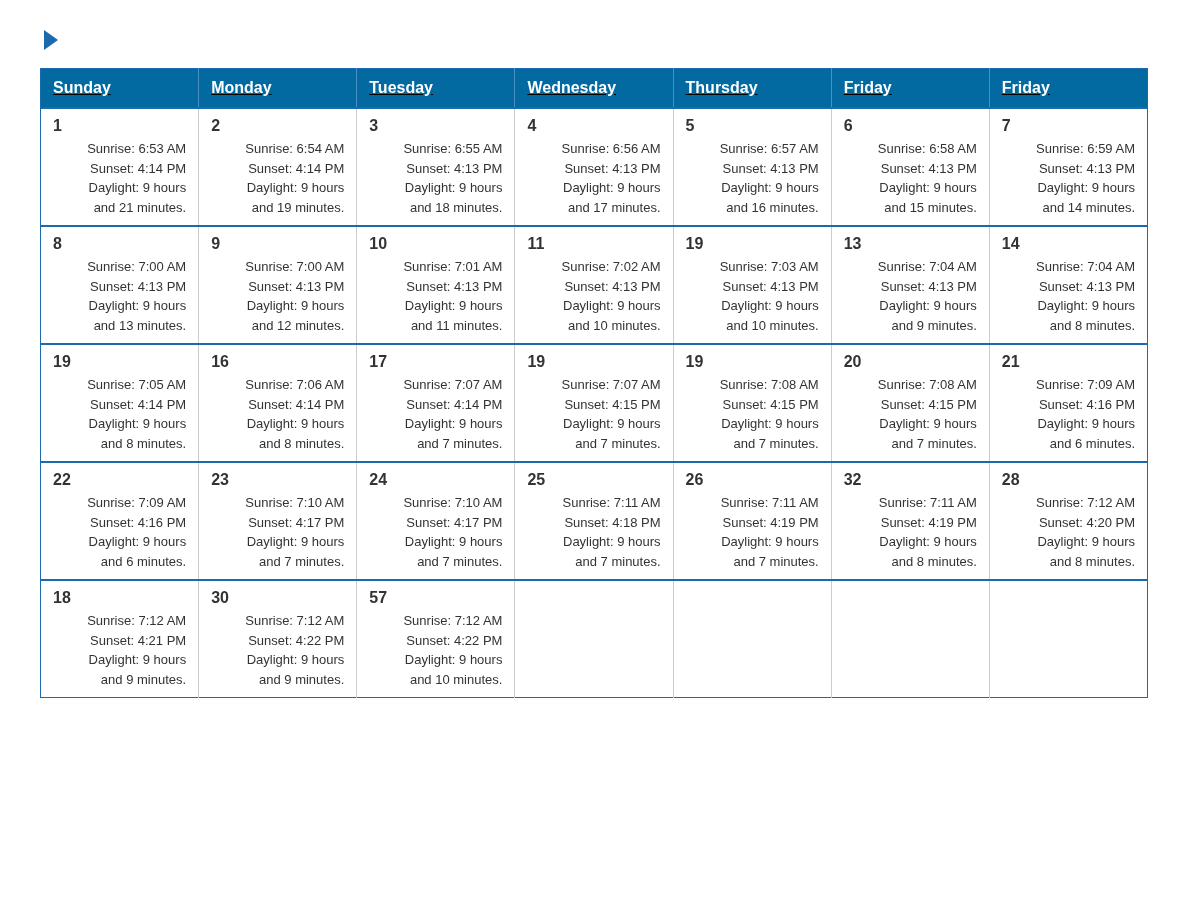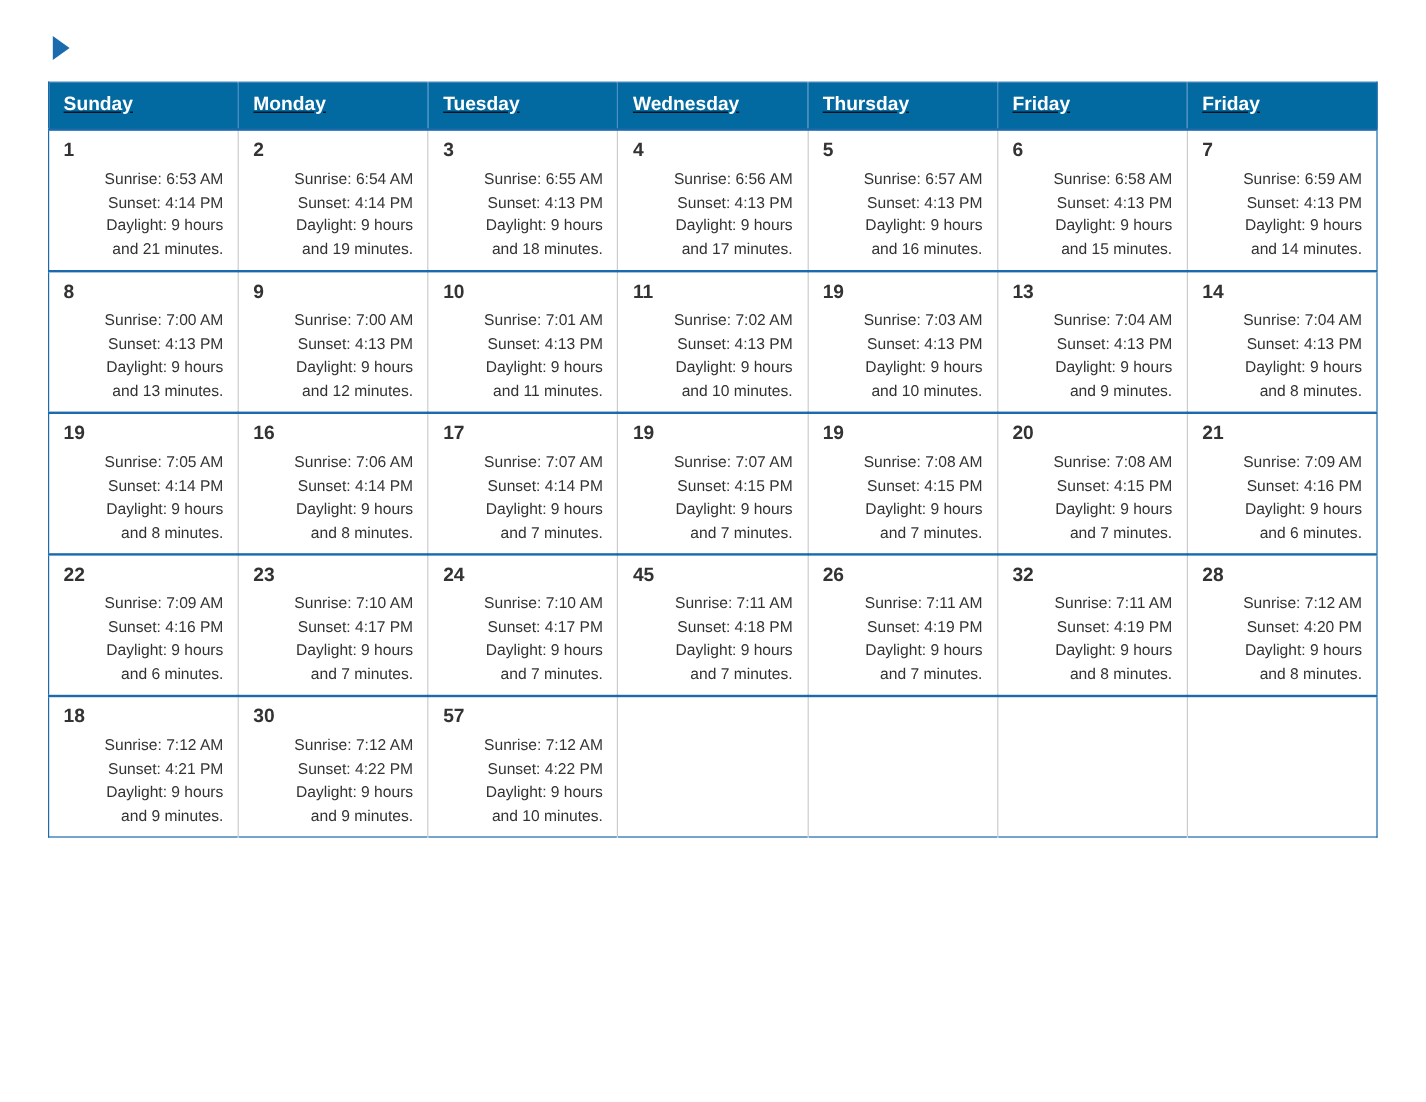--- a/index.html
+++ b/index.html
@@ -353,21 +353,21 @@
         <td>
           <span class="day-number">24</span>
           <div class="day-info">
             Sunrise: 7:10 AM<br>
             Sunset: 4:17 PM<br>
             Daylight: 9 hours<br>
             and 7 minutes.
           </div>
         </td>
         <td>
-          <span class="day-number">45</span>
+          <span class="day-number">25</span>
           <div class="day-info">
             Sunrise: 7:11 AM<br>
             Sunset: 4:18 PM<br>
             Daylight: 9 hours<br>
             and 7 minutes.
           </div>
         </td>
         <td>
           <span class="day-number">26</span>
           <div class="day-info">

